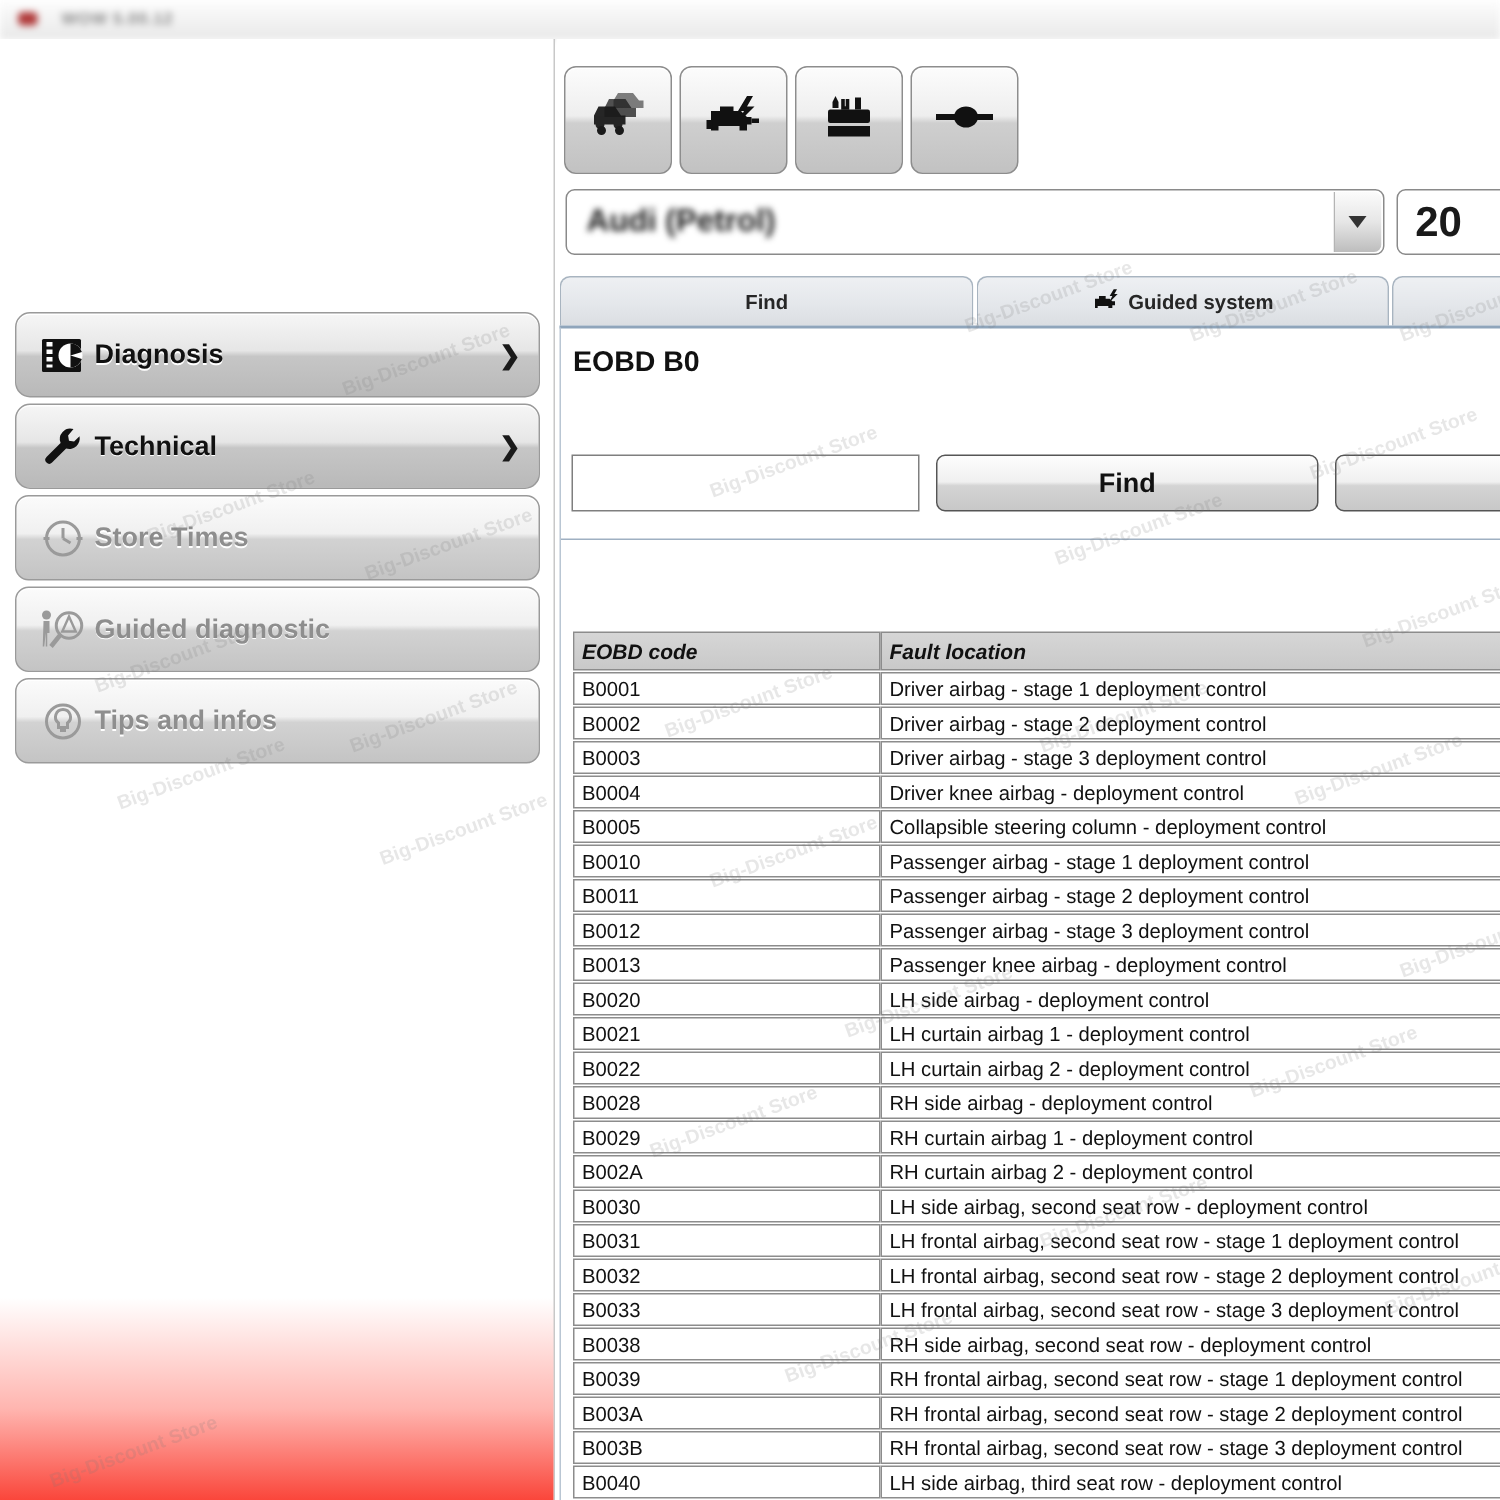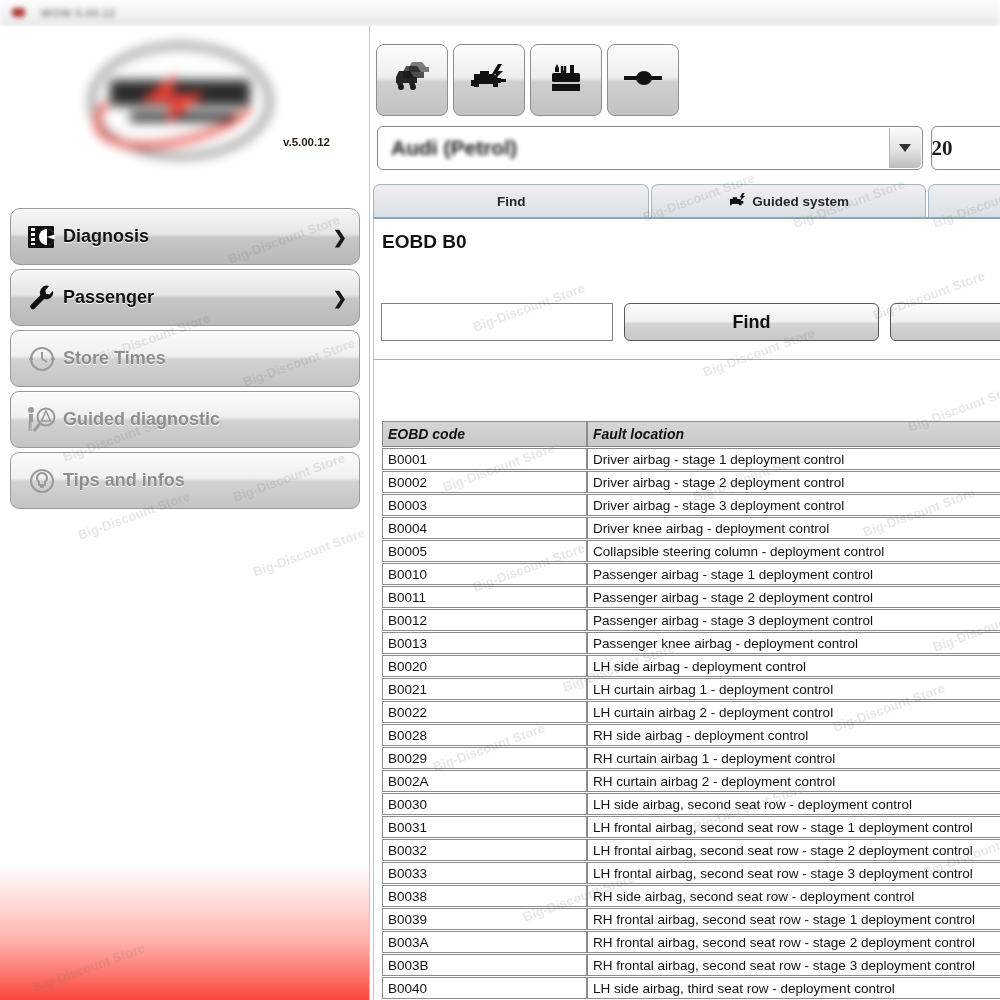--- a/index.html
+++ b/index.html
@@ -197,21 +197,22 @@
     border-top: 8px solid #333333;
   }
   .year-box {
     width: 90px; height: 44px;
     border: 1px solid #8a8a8a;
     border-radius: 6px;
     background: #ffffff;
     display: flex; align-items: center;
   }
   .year-value {
-    font-size: 21px; font-weight: bold; color: #1a1a1a; font-family: Liberation Serif, serif;
+    margin-left: 12px;
+    font-size: 28px; font-weight: bold; color: #1a1a1a;
   }
 
   
   .tabs {
     position: absolute; left: 2px; top: 158px;
     width: 640px; height: 34px;
     display: flex; gap: 2px;
   }
   .tab {
     height: 34px;
@@ -327,30 +328,20 @@
 
 <div id="app">
 
   <div class="titlebar">
     <div class="titlebar-dot"></div>
     <div class="titlebar-text">WOW 5.00.12</div>
   </div>
 
   <div class="left-panel">
 
-    <div class="logo-area">
-      <div class="logo-blur">
-        <div class="logo-oval"></div>
-        <div class="logo-word"></div>
-        <div class="logo-word2"></div>
-        <div class="logo-swoosh"></div>
-        <div class="logo-arrow"></div>
-      </div>
-      <div class="version">v.5.00.12</div>
-    </div>
 
     <div class="nav">
 
 
       <div class="nav-btn enabled">
         <span class="nav-ico">
           <svg width="30" height="28" viewBox="0 0 30 28">
             <rect x="1" y="3" width="26" height="22" fill="#111" rx="1"></rect>
             <circle cx="20" cy="14" r="8" fill="#fff"></circle>
             <path d="M20 14 L20 6 A8 8 0 0 1 27.6 11.6 Z" fill="#111"></path>
@@ -364,21 +355,21 @@
         <span class="nav-label">Diagnosis</span>
         <span class="nav-chev">❯</span>
       </div>
 
       <div class="nav-btn enabled">
         <span class="nav-ico">
           <svg width="30" height="30" viewBox="0 0 30 30">
             <path d="M22 3 a7 7 0 0 0 -8.6 9.3 L4 21.7 a2.6 2.6 0 0 0 3.7 3.7 l9.4 -9.4 A7 7 0 0 0 26 7.8 l-3.6 3.6 -3.4 -0.6 -0.6 -3.4 Z" fill="#111"></path>
           </svg>
         </span>
-        <span class="nav-label">Passenger</span>
+        <span class="nav-label">Technical</span>
         <span class="nav-chev">❯</span>
       </div>
 
       <div class="nav-btn">
         <span class="nav-ico">
           <svg width="30" height="30" viewBox="0 0 30 30">
             <circle cx="15" cy="15" r="11" fill="none" stroke="#9a9a9a" stroke-width="2"></circle>
             <line x1="15" y1="15" x2="15" y2="8" stroke="#9a9a9a" stroke-width="2"></line>
             <line x1="15" y1="15" x2="20" y2="18" stroke="#9a9a9a" stroke-width="2"></line>
             <line x1="2" y1="15" x2="6" y2="15" stroke="#9a9a9a" stroke-width="2"></line>

